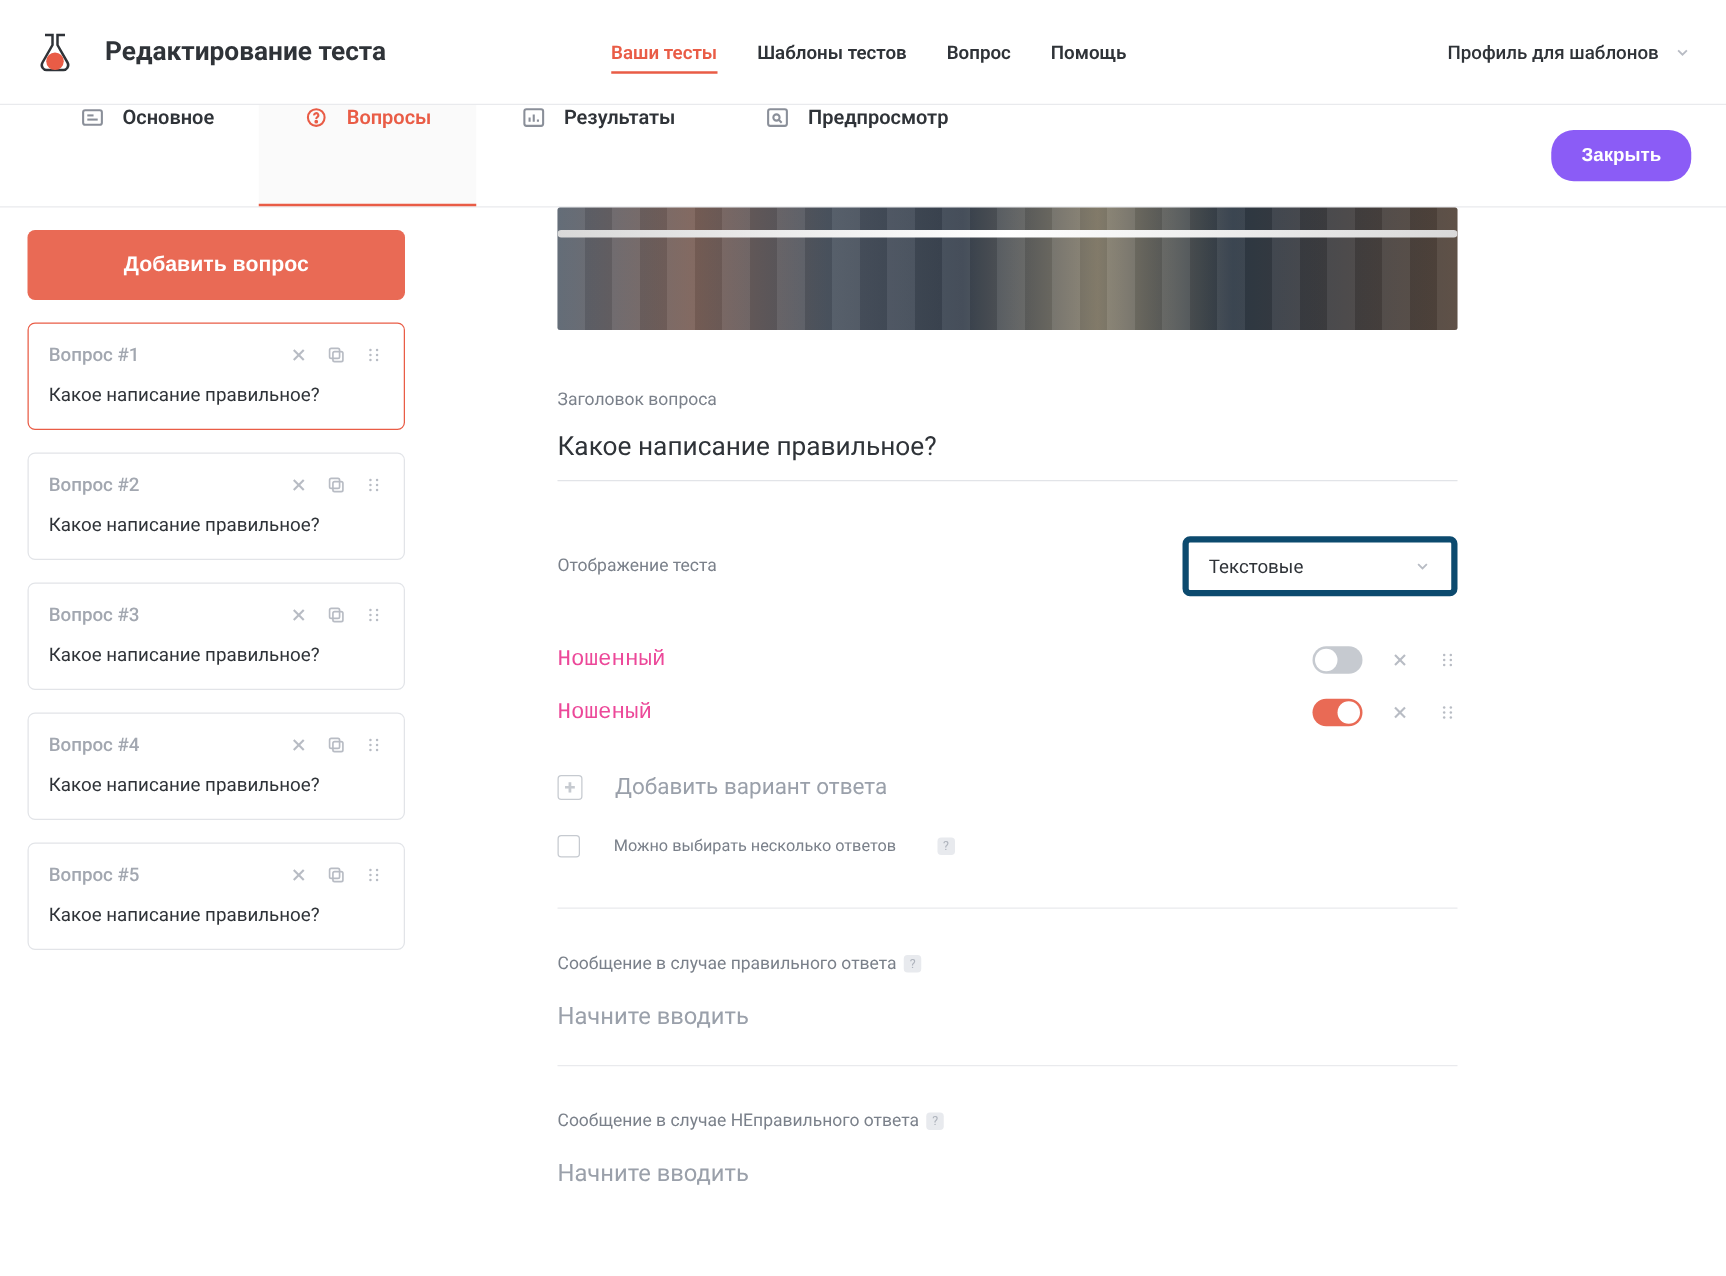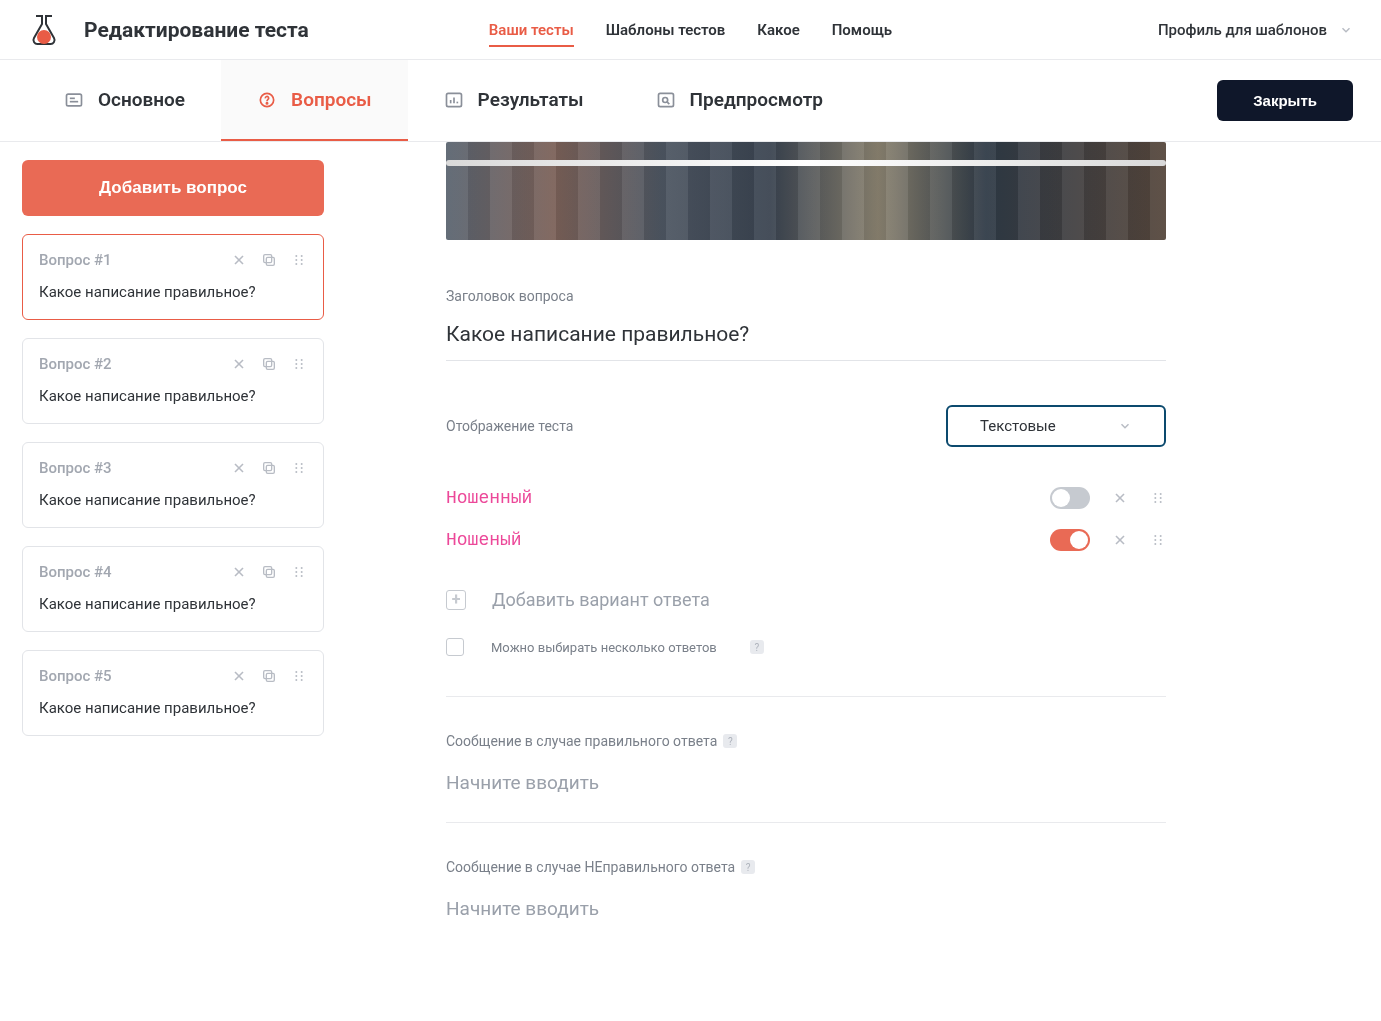--- a/index.html
+++ b/index.html
@@ -1,35 +1,35 @@
 <!DOCTYPE html>
 <html><head>
 <meta charset="utf-8">
 <style>
   * { box-sizing: border-box; margin: 0; padding: 0; }
   body { font-family: -apple-system, BlinkMacSystemFont, "Segoe UI", Roboto, Arial, sans-serif; background: #fff; color: #2f3338; width: 1381px; }
   
   
-  .topbar { display: flex; align-items: center; height: 60px; border-bottom: 1px solid #e9eaed; padding: 0 28px 0 0; }
+  .topbar { display: flex; align-items: center; height: 84px; border-bottom: 1px solid #e9eaed; padding: 0 28px 0 0; }
   .logo-wrap { display:flex; align-items:center; gap:16px; padding-left:20px; }
   .logo { width:48px; height:48px; border-radius:50%; background:#fff; display:flex; align-items:center; justify-content:center; }
   .page-title { font-size: 21px; font-weight: 700; color:#2f3338; }
   .main-nav { display:flex; gap:32px; margin-left: 180px; }
   .main-nav-item { font-size:15px; font-weight:600; color:#2f3338; padding: 26px 0; cursor:pointer; position:relative;text-align:right; }
   .main-nav-item.active { color:#e95c46; }
   .main-nav-item.active::after { content:""; position:absolute; bottom:18px; left:0; right:0; height:2px; background:#e95c46; }
   .profile-drop { margin-left:auto; display:flex; align-items:center; gap:12px; cursor:pointer; color:#2f3338; font-size:15px; font-weight:500; }
 
   
   .tabbar { display:flex; align-items:center; height:82px; border-bottom:1px solid #e9eaed; padding:0 28px; }
-  .tab { display:flex; align-items:center; gap:14px; padding:0 36px; height:100%; cursor:pointer; font-size:19px; font-weight:600; color:#2f3338; border-bottom:2px solid transparent; }
+  .tab { display:flex; align-items:flex-start; gap:14px; padding:0 36px; height:100%; cursor:pointer; font-size:16px; font-weight:600; color:#2f3338; border-bottom:2px solid transparent; }
   .tab.active { color:#e95c46; border-bottom:2px solid #e95c46; background:#fafafa; }
   .tab-icon { width:20px; height:20px; color:#8a8f99; }
   .tab.active .tab-icon { color:#e95c46; }
-  .close-btn { margin-left:auto; background:#0f172a; color:#fff; font-weight:600; border:none; border-radius:6px; padding:12px 36px; font-size:15px; cursor:pointer; }
+  .close-btn { margin-left:auto; background:#8b5cf6; color:#fff; font-weight:600; border:none; border-radius:18px; padding:12px 24px; font-size:15px; cursor:pointer; }
 
   .body-wrap { display:flex; }
 
   
   .sidebar { width:346px; padding:18px 22px; flex-shrink:0; }
   .add-btn { width:100%; background:#e96a55; color:#fff; border:none; border-radius:6px; font-size:17px; font-weight:600; padding:18px 0; cursor:pointer; }
   .qcard { border:1px solid #e2e4e8; border-radius:6px; padding:16px 16px 18px 16px; margin-top:18px; cursor:pointer; background:#fff; }
   .qcard.active { border:1.5px solid #e95c46; }
   .qcard-head { display:flex; align-items:center; }
   .qcard-num { color:#a2a7b0; font-size:15px; font-weight:500; }
@@ -40,21 +40,21 @@
   
   .main { flex:1; padding:0 40px 60px 100px; max-width: 1020px; }
   .hero-img { width:720px; height:98px; background: linear-gradient(90deg,#5a6470 0%,#7b6158 15%,#4d5662 30%,#3a4350 45%,#8a8270 60%,#2f3a46 75%,#55463c 100%); border-radius:2px; position:relative; overflow:hidden; }
   .hero-img::before{ content:""; position:absolute; inset:0; background: repeating-linear-gradient(90deg, rgba(255,255,255,0.06) 0 22px, rgba(0,0,0,0.06) 22px 44px); }
   .hero-img::after{ content:""; position:absolute; top:18px; left:0; right:0; height:6px; background: linear-gradient(90deg,#d9d9d9,#fff,#d9d9d9); border-radius:3px; }
   
   .label { font-size:14px; color:#7a808a; margin-top:48px; }
   .title-input { font-size:21px; color:#2f3338; padding:18px 0 14px 0; border:none; border-bottom:1px solid #e2e4e8; width:720px; outline:none; font-family:inherit; background:transparent; }
   
   .row-display { display:flex; align-items:center; width:720px; margin-top:44px; }
-  .select { margin-left:auto; border:2px solid #0c4a6e; border-radius:6px; padding:10px 32px; width:220px; display:flex; align-items:center; cursor:pointer; font-size:15px; }
+  .select { margin-left:auto; border:5px solid #0c4a6e; border-radius:6px; padding:10px 16px; width:220px; display:flex; align-items:center; cursor:pointer; font-size:15px; }
 
   .answers { margin-top:30px; width:720px; }
   .answer-row { display:flex; align-items:center; padding:10px 0; }
   .answer-text { font-size:18px; color:#ec4899; flex:1; border:none; outline:none; font-family:Liberation Mono, monospace; background:transparent; }
   .answer-ctrls { display:flex; align-items:center; gap:22px; color:#b8bcc4; }
   .toggle { width:40px; height:22px; border-radius:11px; background:#c6cad0; position:relative; cursor:pointer; }
   .toggle::after { content:""; width:18px; height:18px; background:#fff; border-radius:50%; position:absolute; top:2px; left:2px; transition:left .15s; }
   .toggle.on { background:#e96a55; }
   .toggle.on::after { left:20px; }
 
@@ -83,21 +83,21 @@
       <svg width="40" height="40" viewBox="0 0 40 40">
         <path d="M12 6 h6 v8 l-8 14 a4 4 0 0 0 4 6 h12 a4 4 0 0 0 4 -6 l-8 -14 v-8 h6" fill="none" stroke="#2f3338" stroke-width="2"></path>
         <circle cx="20" cy="27" r="7" fill="#e95c46"></circle>
       </svg>
     </div>
     <div class="page-title">Редактирование теста</div>
   </div>
   <div class="main-nav">
     <div class="main-nav-item active">Ваши тесты</div>
     <div class="main-nav-item">Шаблоны тестов</div>
-    <div class="main-nav-item">Какое</div>
+    <div class="main-nav-item">Вопрос</div>
     <div class="main-nav-item">Помощь</div>
   </div>
   <div class="profile-drop">
     <span>Профиль для шаблонов</span>
     <svg width="14" height="14" viewBox="0 0 24 24" fill="none" stroke="#b8bcc4" stroke-width="2.5">
         <polyline points="6 9 12 15 18 9"></polyline>
       </svg>
   </div>
 </div>
 

